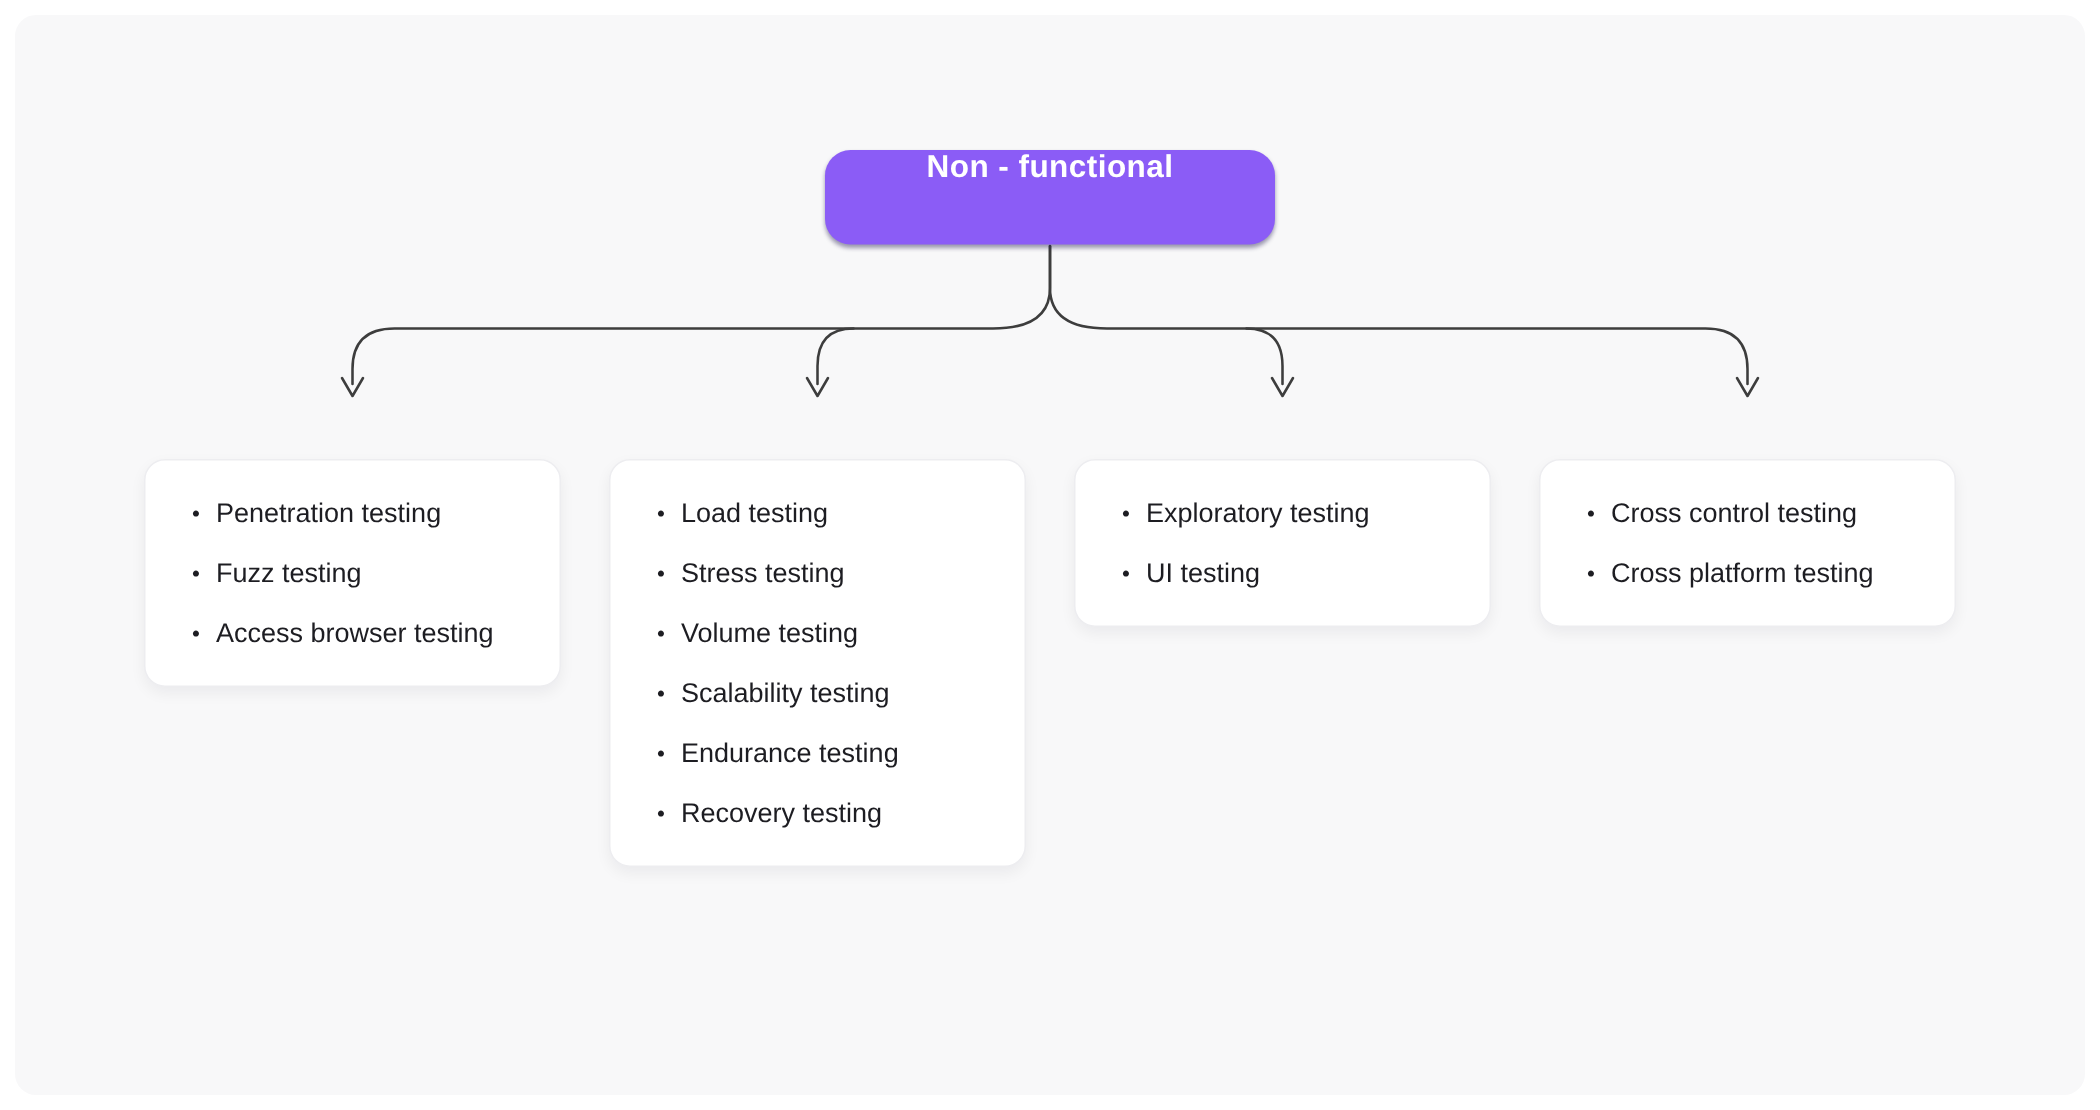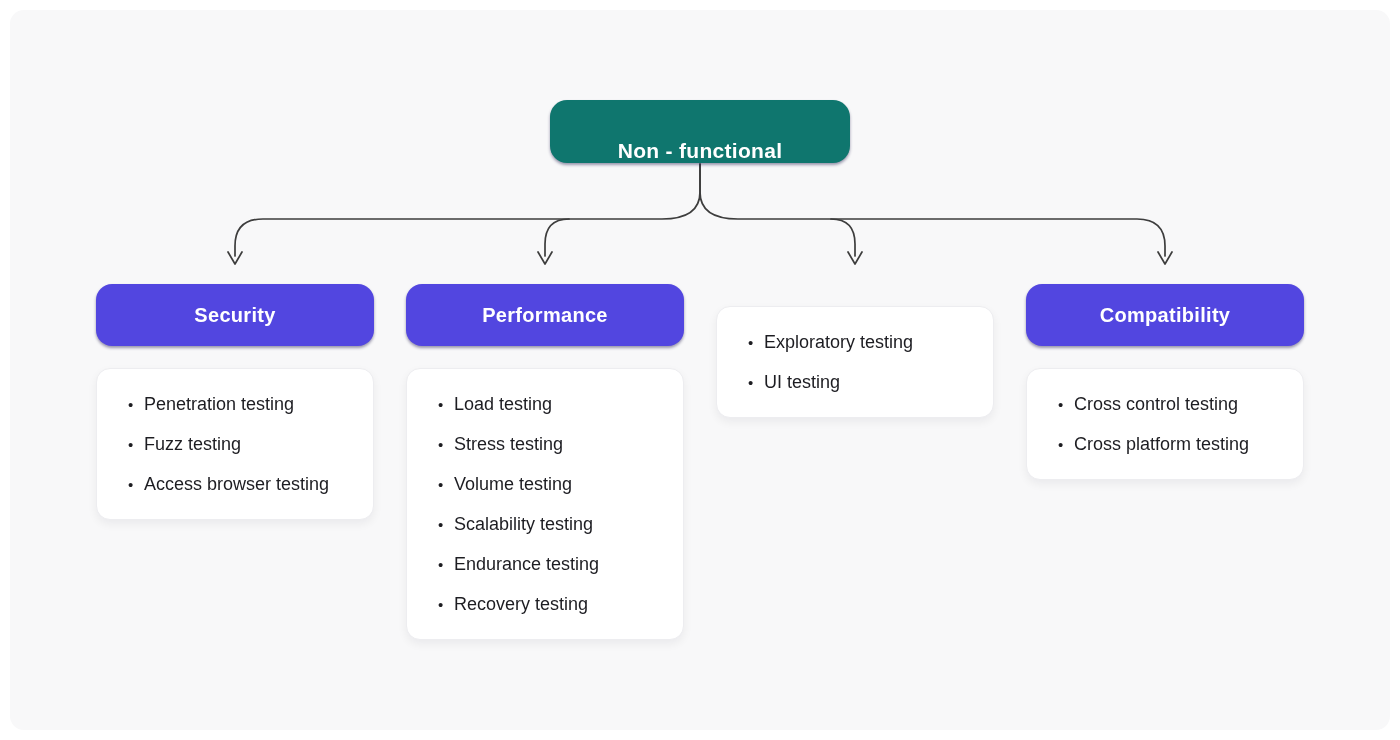--- a/index.html
+++ b/index.html
@@ -7,24 +7,24 @@
   body { font-family: "Liberation Sans", "DejaVu Sans", sans-serif; }
 
   .canvas { position: fixed; inset: 0; width: 1400px; height: 740px; }
   .panel  { position: absolute; inset: 10px; background: #f8f8f9; border-radius: 14px; }
   .stage  { position: absolute; inset: 0; }
 
   svg.connectors { position: absolute; left: 0; top: 0; pointer-events: none; }
 
   .node {
     position: absolute;
-    background: #0f766e;
+    background: #8b5cf6;
     color: #ffffff;
     border-radius: 17px;
-    display: flex; align-items: flex-end; justify-content: center;
+    display: flex; align-items: flex-start; justify-content: center;
     font-weight: 700;
     box-shadow: 0 2px 3px rgba(35, 30, 80, 0.45);
     letter-spacing: 0.3px;
   }
   .root-node { left: 550px; top: 100px; width: 300px; height: 63px; font-size: 21px; }
 
   .branch { position: absolute; top: 284px; width: 278px; }
   .branch-header {
     position: relative;
     width: 278px; height: 62px;
@@ -76,45 +76,39 @@
         <path d="M 1158 252 L 1165 264 L 1172 252"></path>
       </g>
     </svg>
 
     <div class="node root-node">
       <span>Non - functional</span>
     </div>
 
     <div id="branches">
   <div class="branch" style="left: 96px;">
-    <div class="branch-header">
-      <span class="branch-label">Security</span>
-    </div>
     <div class="card">
   <div class="card-item">
     <span class="bullet">•</span>
     <span class="item-label">Penetration testing</span>
   </div>
 
   <div class="card-item">
     <span class="bullet">•</span>
     <span class="item-label">Fuzz testing</span>
   </div>
 
   <div class="card-item">
     <span class="bullet">•</span>
     <span class="item-label">Access browser testing</span>
   </div>
 </div>
   </div>
 
   <div class="branch" style="left: 406px;">
-    <div class="branch-header">
-      <span class="branch-label">Performance</span>
-    </div>
     <div class="card">
   <div class="card-item">
     <span class="bullet">•</span>
     <span class="item-label">Load testing</span>
   </div>
 
   <div class="card-item">
     <span class="bullet">•</span>
     <span class="item-label">Stress testing</span>
   </div>
@@ -149,23 +143,20 @@
   </div>
 
   <div class="card-item">
     <span class="bullet">•</span>
     <span class="item-label">UI testing</span>
   </div>
 </div>
   </div>
 
   <div class="branch" style="left: 1026px;">
-    <div class="branch-header">
-      <span class="branch-label">Compatibility</span>
-    </div>
     <div class="card">
   <div class="card-item">
     <span class="bullet">•</span>
     <span class="item-label">Cross control testing</span>
   </div>
 
   <div class="card-item">
     <span class="bullet">•</span>
     <span class="item-label">Cross platform testing</span>
   </div>

